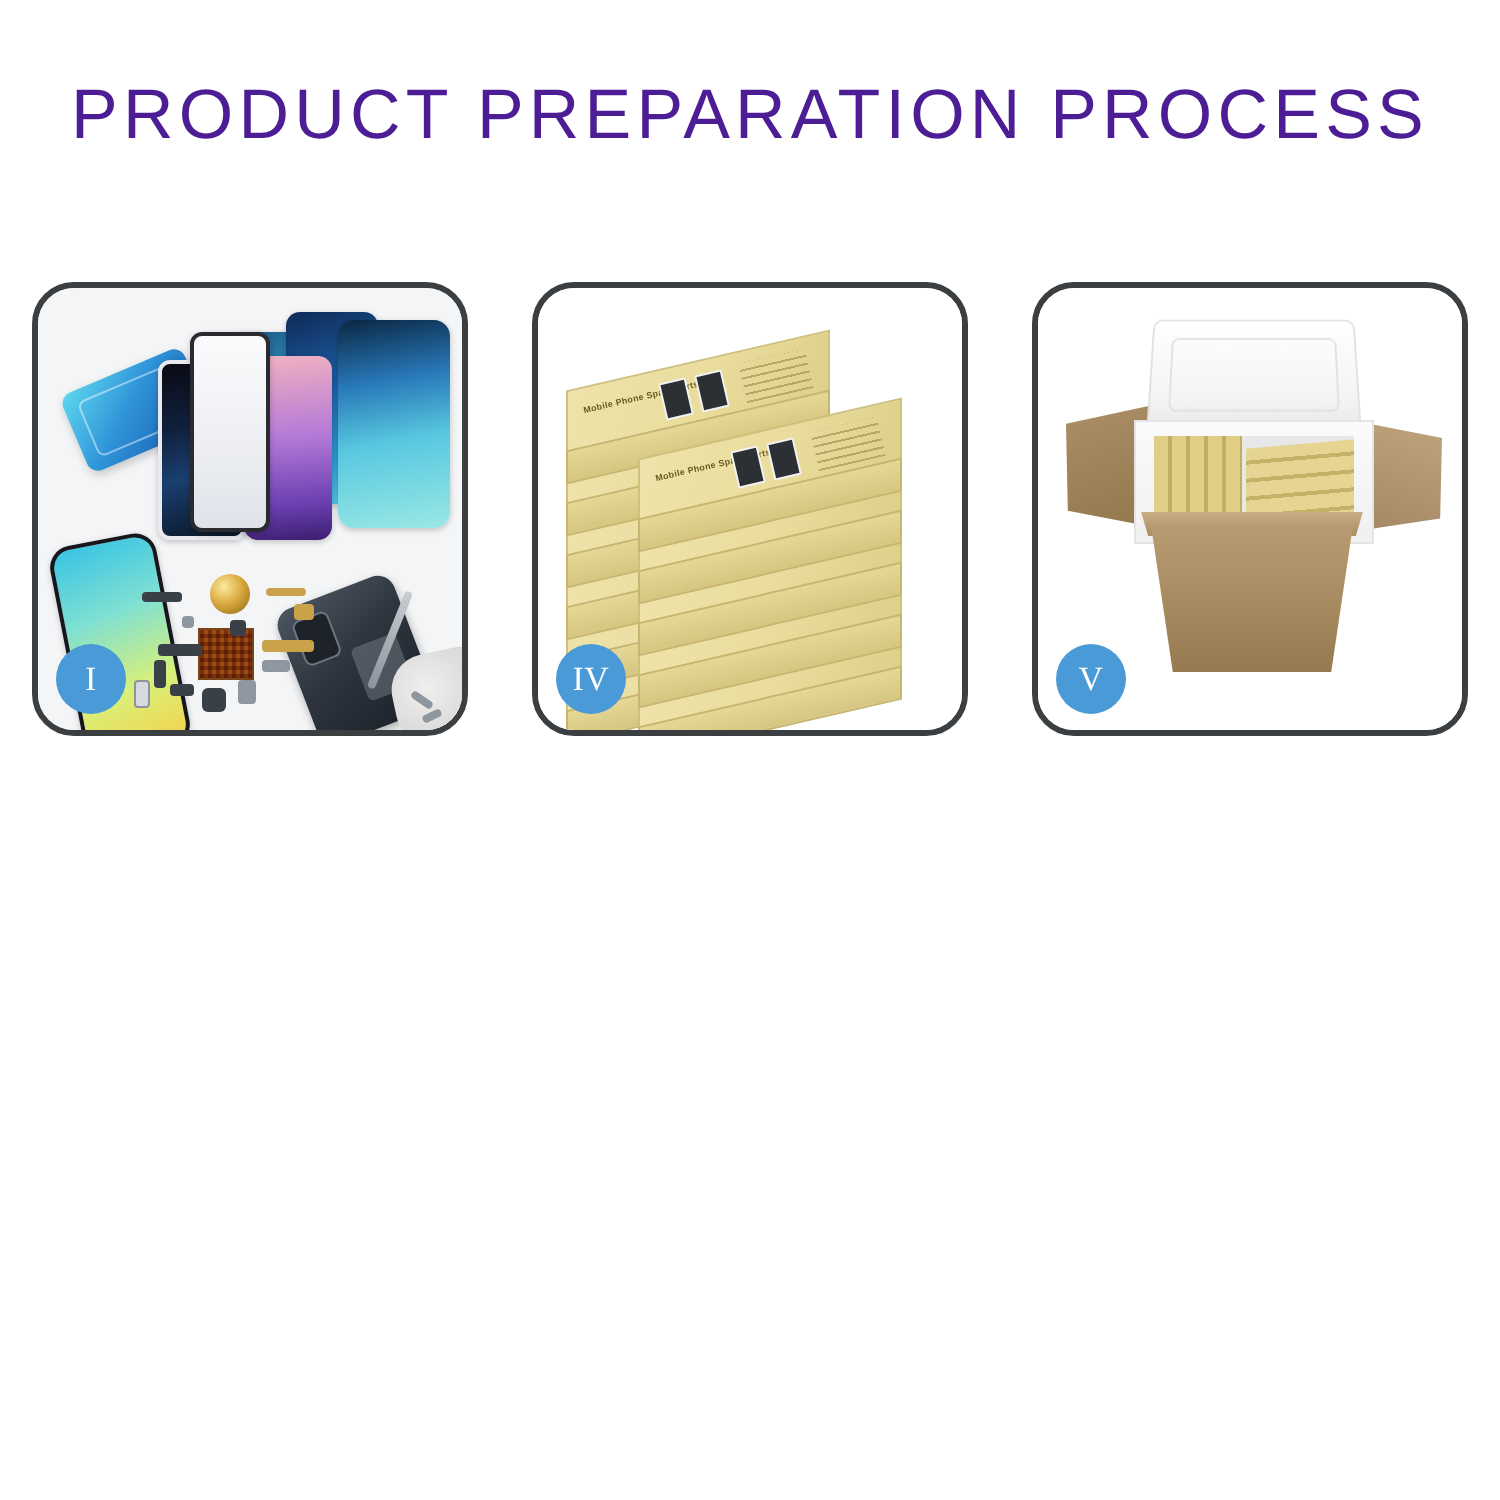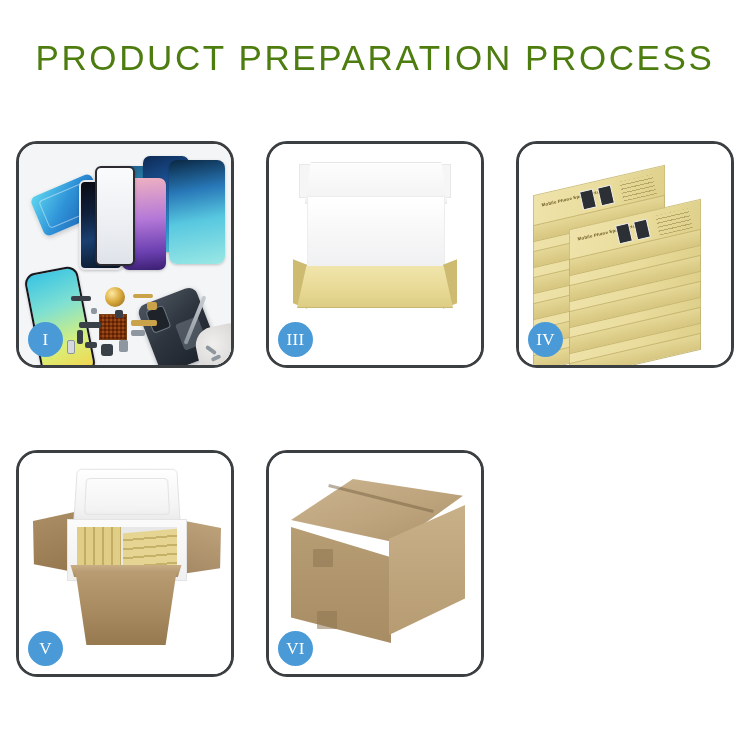--- a/index.html
+++ b/index.html
@@ -11,21 +11,21 @@
     overflow:hidden;
     position:relative;
   }
 
   
   .header{ width:750px; padding-top:40px; text-align:center; }
   .title{
     font-size:35px;
     font-weight:400;
     letter-spacing:2.6px;
-    color:#4d7c0f;
+    color:#4c1d95;
     line-height:1.05;
     white-space:nowrap;
   }
   .subtitle{
     margin-top:11px;
     font-size:14.3px;
     font-weight:400;
     letter-spacing:.25px;
     color:#1a1a1a;
     white-space:nowrap;
@@ -387,34 +387,20 @@
       <div class="tweezer"></div>
       <div class="hand"></div>
       <div class="part lite" style="left:186px;top:204px;width:12px;height:4px;transform:rotate(35deg);"></div>
       <div class="part lite" style="left:192px;top:212px;width:10px;height:4px;transform:rotate(-25deg);"></div>
     </div>
     <div class="badge">I</div>
 
   </div>
 
 
-  <div class="panel">
-    <div class="stage p3">
-      <div class="b3-flap-l"></div>
-      <div class="b3-flap-r"></div>
-      <div class="b3-lid"></div>
-      <div class="b3-foam"></div>
-      <div class="b3-side-l"></div>
-      <div class="b3-side-r"></div>
-      <div class="b3-inner"></div>
-      <div class="b3-front"></div>
-    </div>
-    <div class="badge">III</div>
-
-  </div>
 
   <div class="panel">
     <div class="stage p4">
       <div class="stack">
         <div class="sbox" style="left:8px; top:150px; width:132px;">
           <div class="top"></div>
             <div class="front"></div>
         </div>
         <div class="sbox" style="left:8px; top:124px; width:132px;">
           <div class="top"></div>
@@ -481,26 +467,14 @@
         <div class="y-slabs"></div>
         <div class="y-slabs2"></div>
       </div>
       <div class="c5-rim"></div>
       <div class="c5-body"></div>
     </div>
     <div class="badge">V</div>
 
   </div>
 
-  <div class="panel">
-    <div class="stage p6">
-      <div class="c6-top"></div>
-      <div class="c6-seam"></div>
-      <div class="c6-left"></div>
-      <div class="c6-right"></div>
-      <div class="c6-tape" style="left:44px; top:96px; width:20px; height:18px;"></div>
-      <div class="c6-tape" style="left:48px; top:158px; width:20px; height:18px;"></div>
-    </div>
-    <div class="badge">VI</div>
-
-  </div>
 
 </div>
 
 </body></html>

